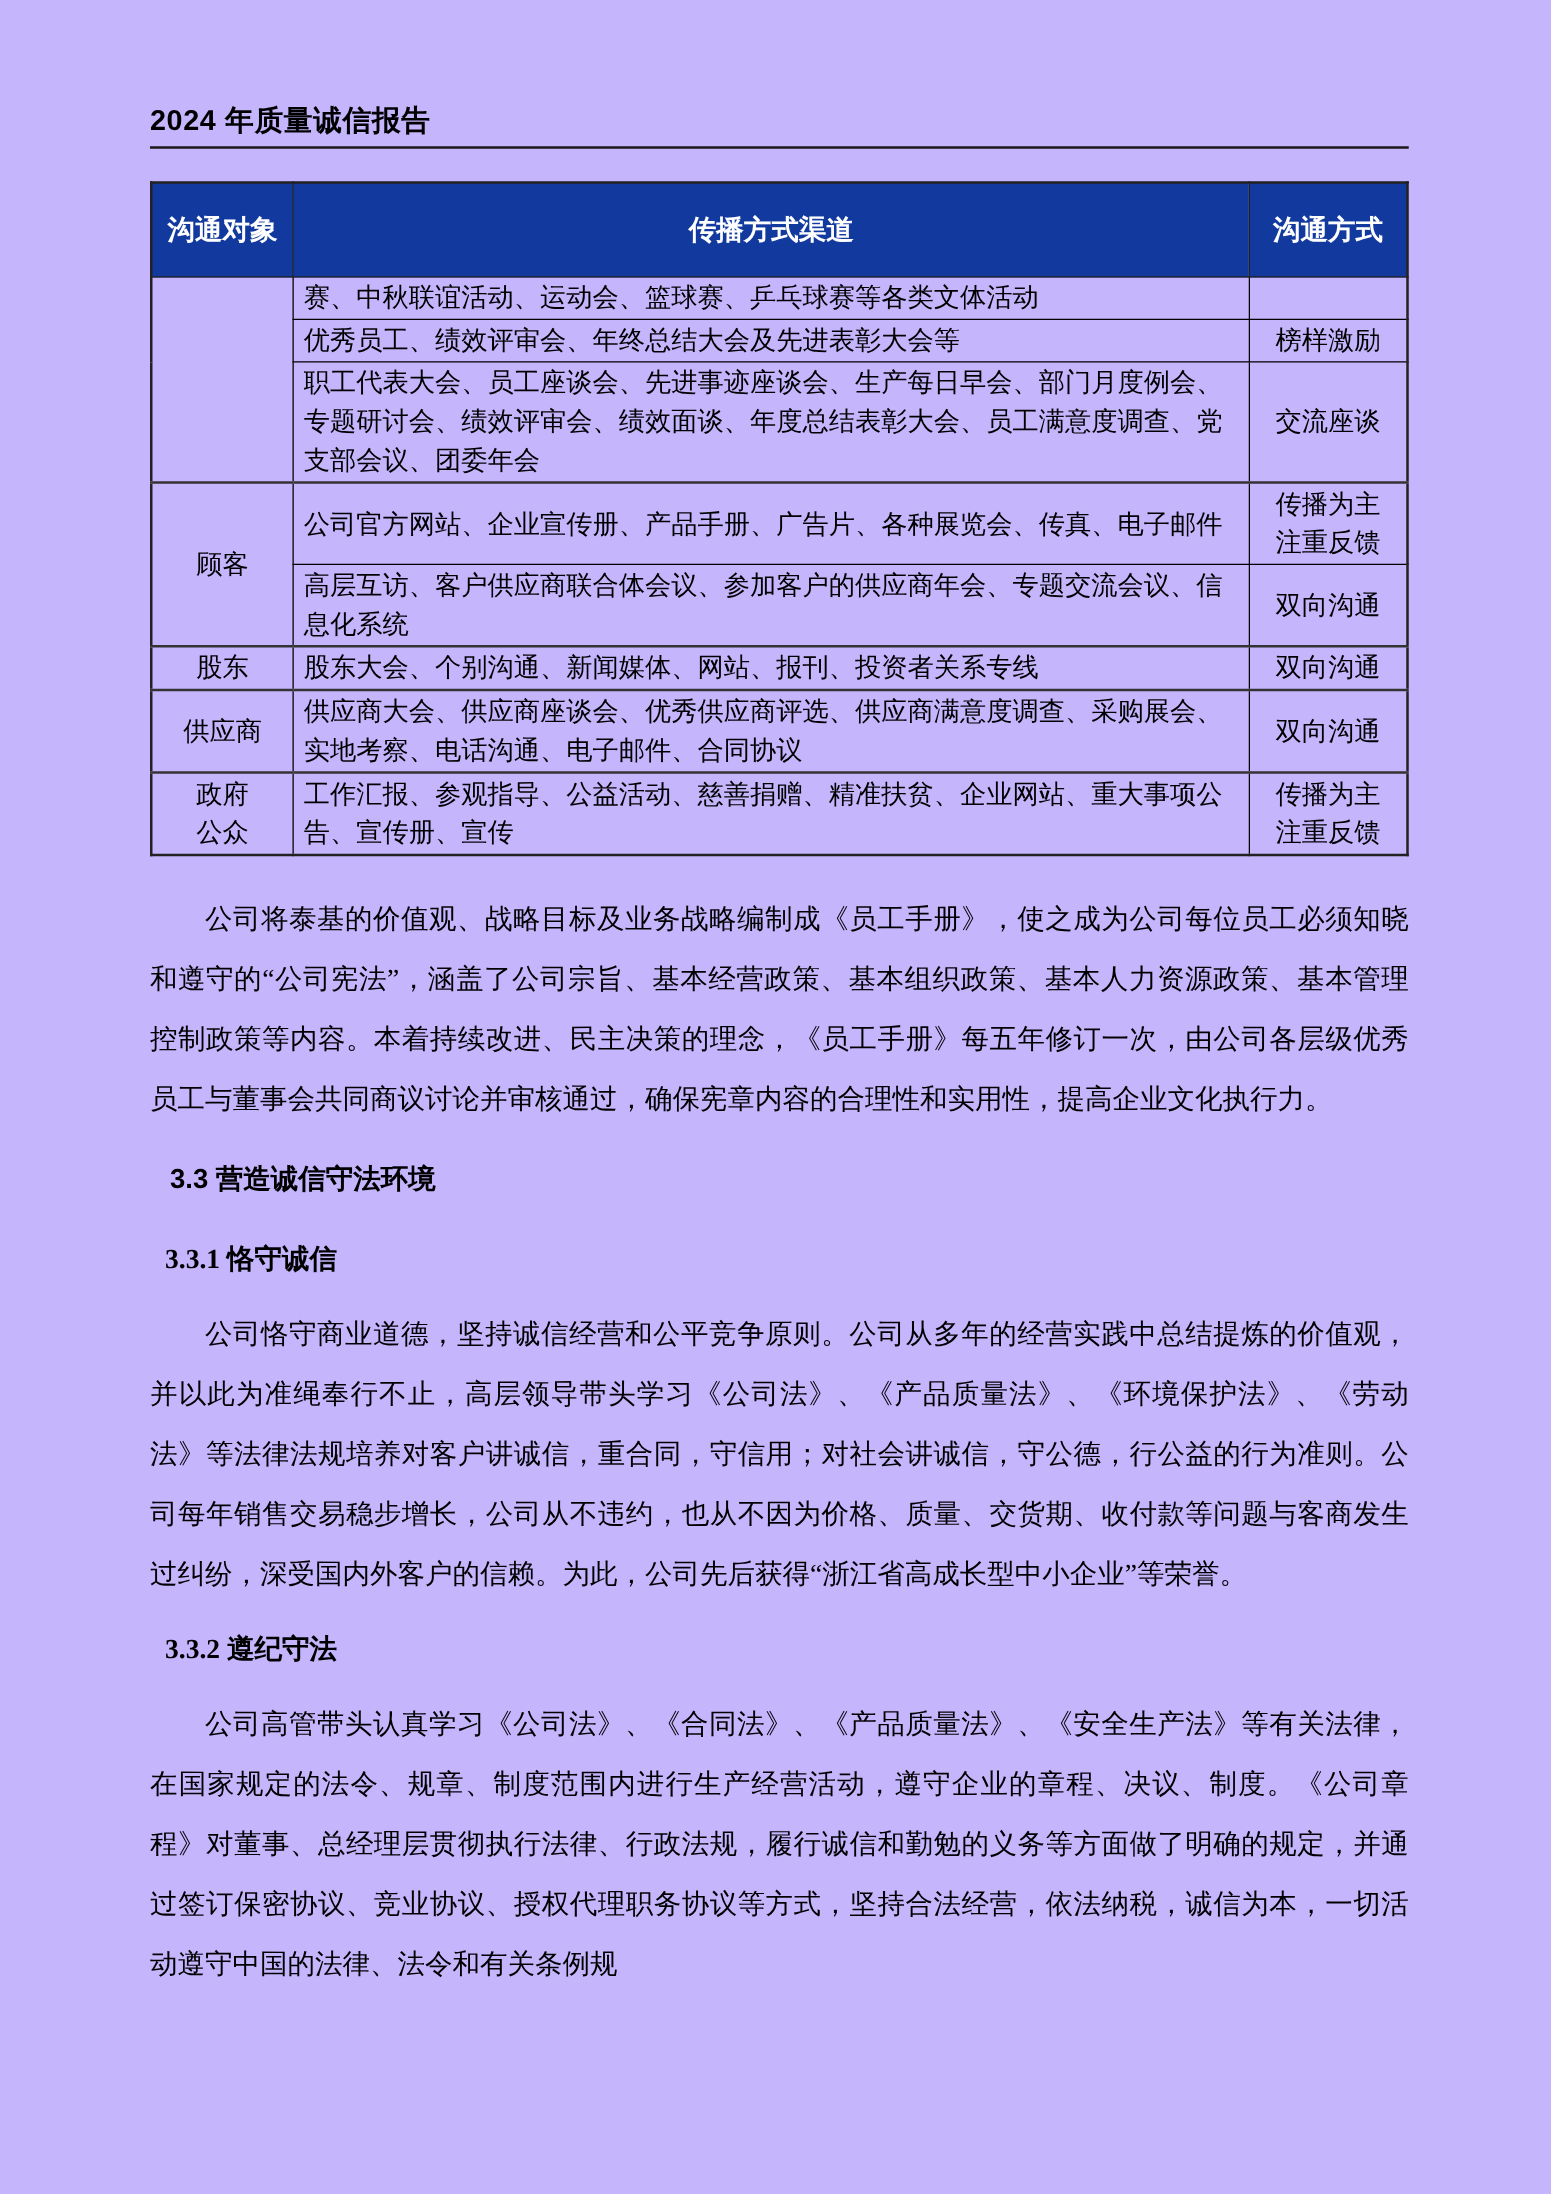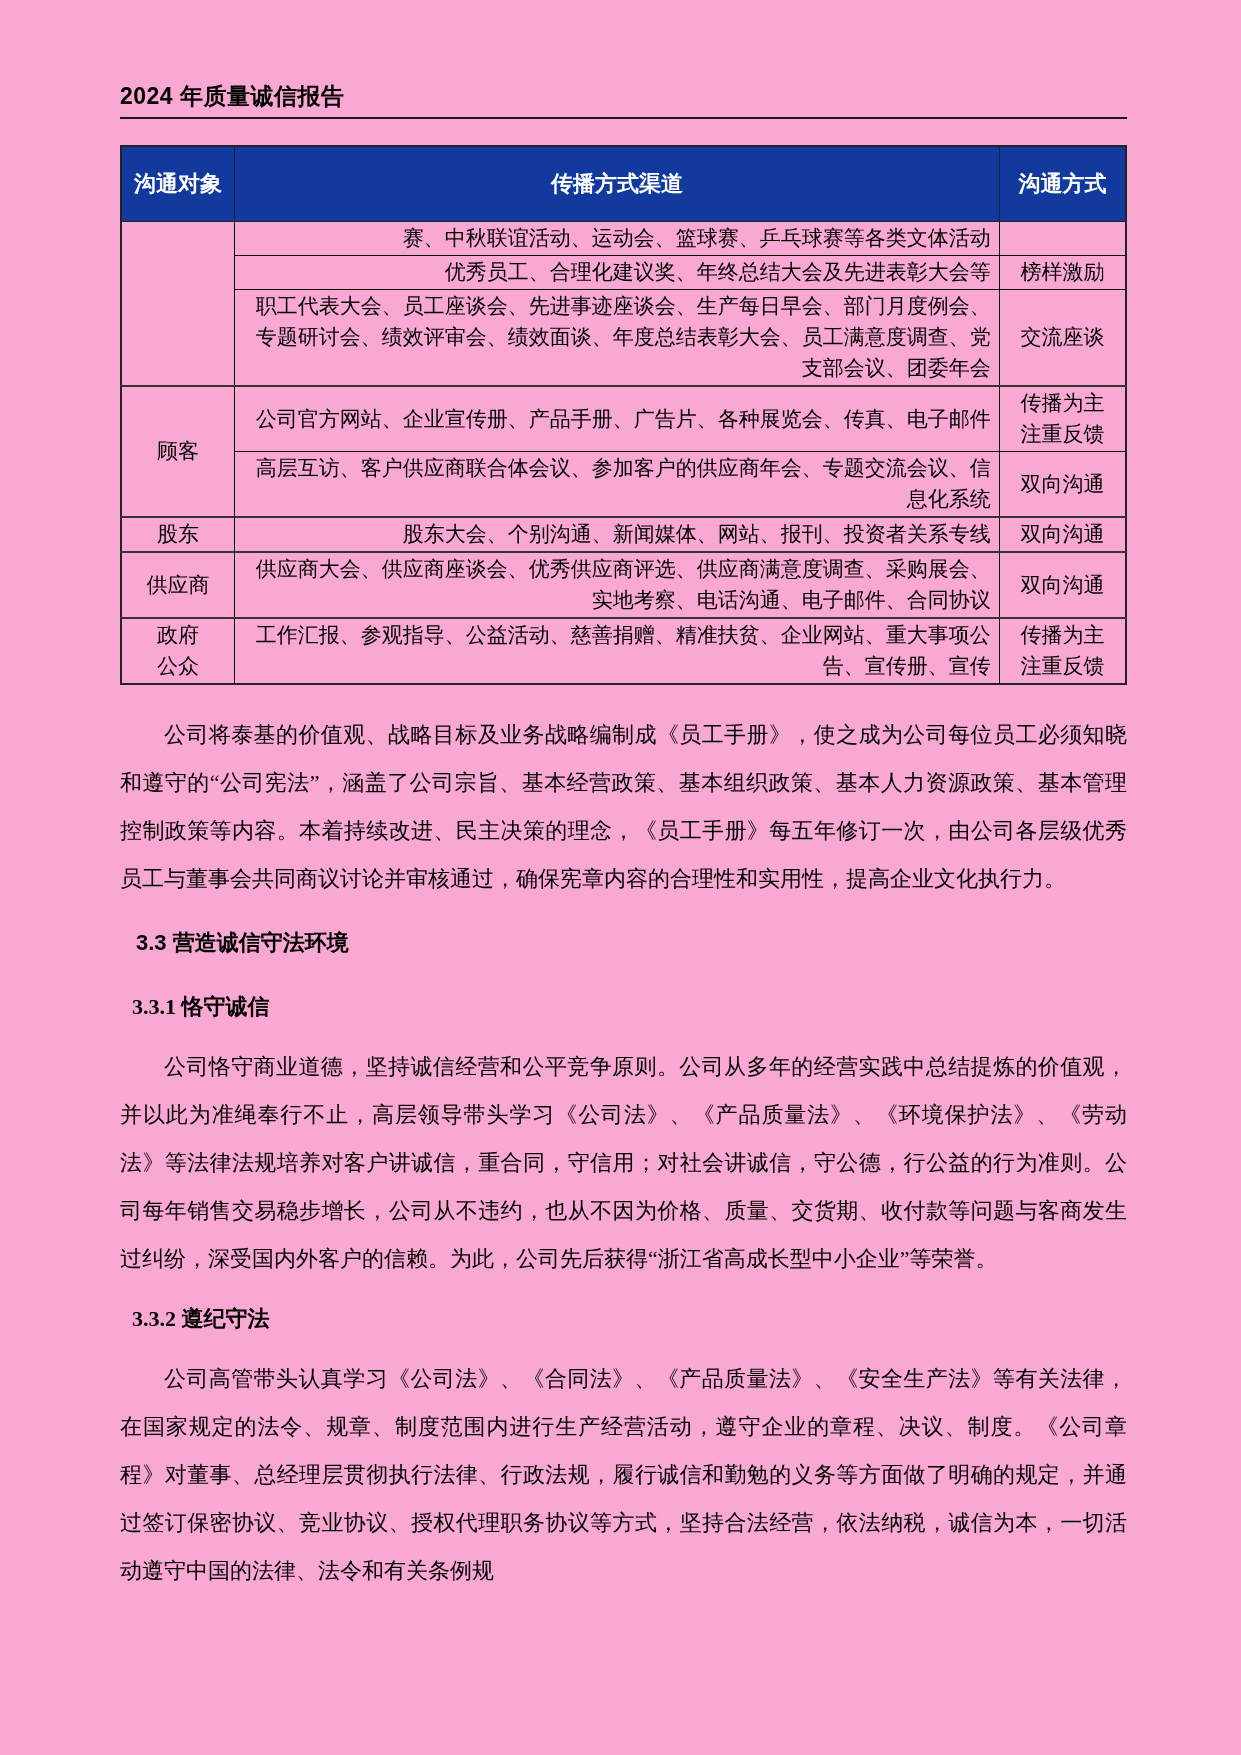--- a/index.html
+++ b/index.html
@@ -1,20 +1,20 @@
 <!DOCTYPE html>
 <html lang="zh" style="--table-header-bg: #123a9e; --table-header-text: #ffffff;"><head>
 <meta charset="utf-8">
 <style>
   html,body { margin:0; padding:0; background:#e8e8e8; }
   .page {
     position:relative;
     width:1241px; height:1755px;
     margin:0 auto;
-    background:#f9a8d4;
+    background:#c4b5fd;
     box-sizing:border-box;
     padding:82px 114px 0 120px;
     color:#000;
     font-family:"Liberation Serif","DejaVu Serif",serif;
   }
   
   .doc-title {
     font-family:"Liberation Sans","DejaVu Sans",sans-serif;
     font-weight:bold;
     font-size:23px;
@@ -53,21 +53,21 @@
   }
   .comm-table td.obj-cell,
   .comm-table td.method-cell {
     text-align:center;
     padding:1px 3px;
     white-space:pre-line;
   }
   .comm-table tr.group-start td {
     border-top:2.5px solid #333;
   }
-  .comm-table td.channel-cell { text-align:right; }
+  .comm-table td.channel-cell { text-align:left; }
   
   .body-text {
     margin-top:26px;
     font-size:22px;
     line-height:48px;
     text-align:justify;
   }
   .para { margin:0; text-indent:2em; }
   .sec-heading {
     font-family:"Liberation Sans","DejaVu Sans",sans-serif;
@@ -112,21 +112,21 @@
         <th>沟通方式</th>
       </tr>
     </thead>
     <tbody>
       <tr>
         <td class="obj-cell" rowspan="3"></td>
         <td class="channel-cell">赛、中秋联谊活动、运动会、篮球赛、乒乓球赛等各类文体活动</td>
         <td class="method-cell"></td>
       </tr>
       <tr>
-        <td class="channel-cell">优秀员工、合理化建议奖、年终总结大会及先进表彰大会等</td>
+        <td class="channel-cell">优秀员工、绩效评审会、年终总结大会及先进表彰大会等</td>
         <td class="method-cell">榜样激励</td>
       </tr>
       <tr>
         <td class="channel-cell">职工代表大会、员工座谈会、先进事迹座谈会、生产每日早会、部门月度例会、专题研讨会、绩效评审会、绩效面谈、年度总结表彰大会、员工满意度调查、党支部会议、团委年会</td>
         <td class="method-cell">交流座谈</td>
       </tr>
       <tr class="group-start">
         <td class="obj-cell" rowspan="2">顾客</td>
         <td class="channel-cell">公司官方网站、企业宣传册、产品手册、广告片、各种展览会、传真、电子邮件</td>
         <td class="method-cell">传播为主

